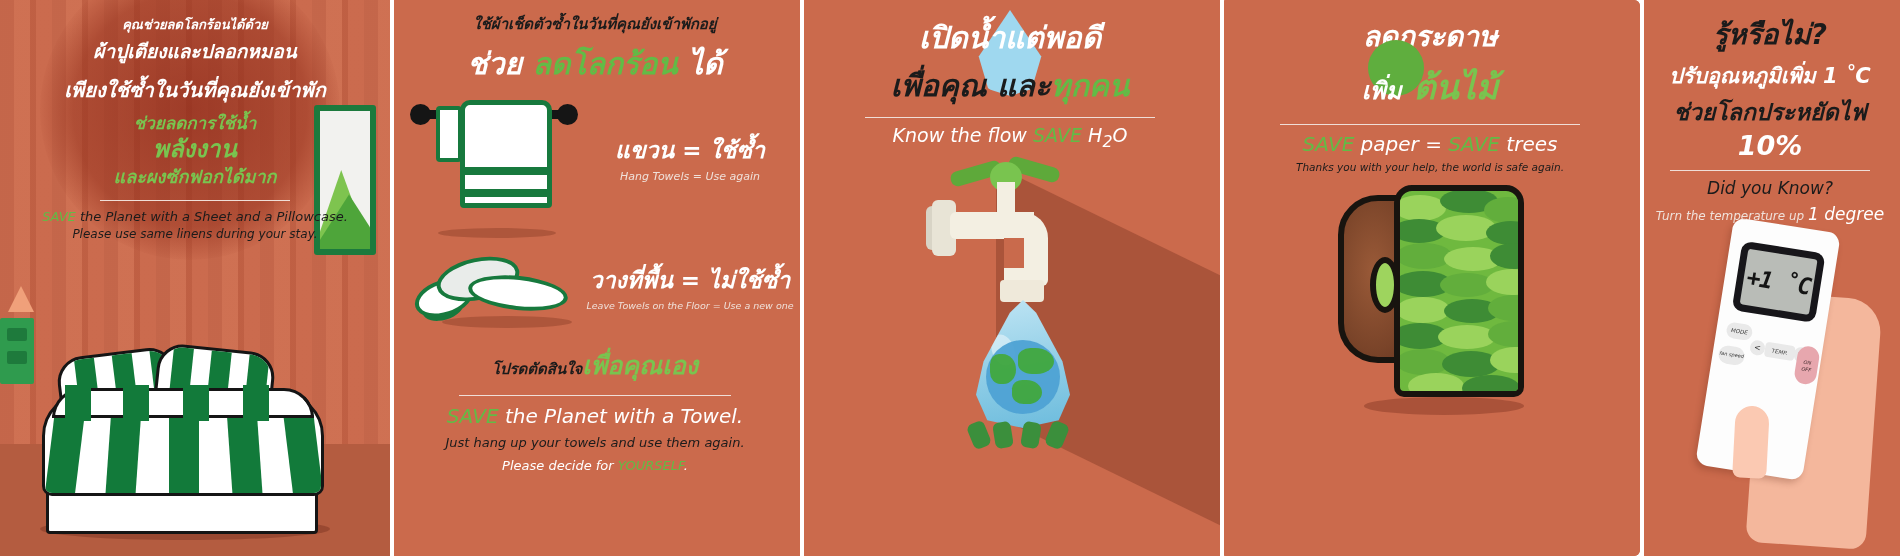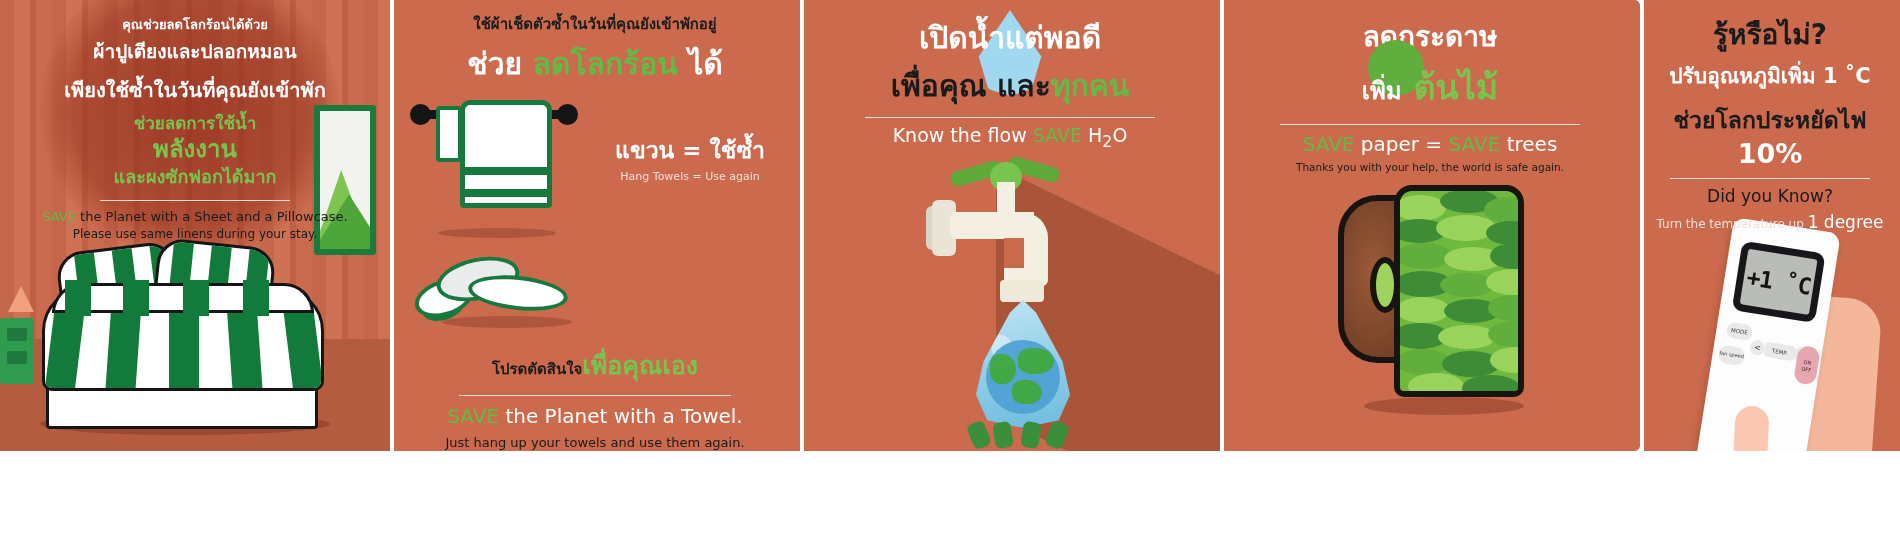--- a/index.html
+++ b/index.html
@@ -11,24 +11,25 @@
   }
   #poster {
     position: relative;
     width: 1900px; height: 556px;
     display: flex;
     background: #ffffff;
   }
 
   .panel {
     position: relative;
-    height: 451px;
+    height: 556px;
     overflow: hidden;
     background: #c96a4c;
     flex: none;
+    font-style: italic;
   }
   .panel.p1 { width: 390px; }
   .panel.p2 { width: 410px; }
   .panel.p3 { width: 420px; }
   .panel.p4 { width: 420px; border-radius: 6px; }
   .panel.p5 { width: 260px; }
 
   
   .stripes {
     position: absolute; inset: 0;
@@ -277,21 +278,21 @@
   .roll .shadow {
     position:absolute; left:26px; top:212px; width:160px; height:18px;
     background:rgba(120,48,30,.40); border-radius:50%;
   }
 
   
   .p5 { background:#c96a4c; }
   .p5 .head { padding:12px 10px 0; text-align:center; }
   .p5 .head .l1 { font-size:28px; font-weight:700; color:#1b1b1b; }
   .p5 .head .l2 { font-size:21px; font-weight:700; color:#ffffff; margin-top:3px; }
-  .p5 .head .l3 { font-size:23px; font-weight:700; color:#1b1b1b; margin-top:10px; }
+  .p5 .head .l3 { font-size:23px; font-weight:700; color:#1b1b1b; margin-top:2px; }
   .p5 .head .l3 .pct { color:#ffffff; font-size:27px; }
   .p5 .head .r { width:200px; height:1px; background:#f0ded7; margin:9px auto 7px; }
   .p5 .head .l4 { font-size:17px; color:#1b1b1b; }
   .p5 .head .l5 { font-size:12px; color:#f0e1da; margin-top:6px; }
   .p5 .head .l5 .deg { font-size:17px; color:#ffffff; }
   .p5 .youcan {
     display:flex; align-items:center; justify-content:center; gap:5px; margin-top:5px;
   }
   .p5 .yc { font-size:9px; color:#1b1b1b; line-height:1.05; text-align:left;}
   .p5 .save { font-size:22px; color:#79c44f; }
@@ -434,20 +435,24 @@
     </div>
 
     <div class="towel-floor">
       <div class="blob b4"></div>
       <div class="blob b1"></div>
       <div class="blob b2"></div>
       <div class="blob b3"></div>
       <div class="ellip"></div>
     </div>
 
+    <div class="row2txt">
+      <div class="big">วางที่พื้น = ไม่ใช้ซ้ำ</div>
+      <div class="sml">Leave Towels on the Floor = Use a new one</div>
+    </div>
 
     <div class="foot">
       <div class="ln1">
         <span class="a">โปรดตัดสินใจ</span><span class="b">เพื่อคุณเอง</span>
       </div>
       <div class="r"></div>
       <div class="ln2">
         <span class="green">SAVE</span><span> the Planet with a Towel.</span>
       </div>
       <div class="ln3">Just hang up your towels and use them again.</div>

